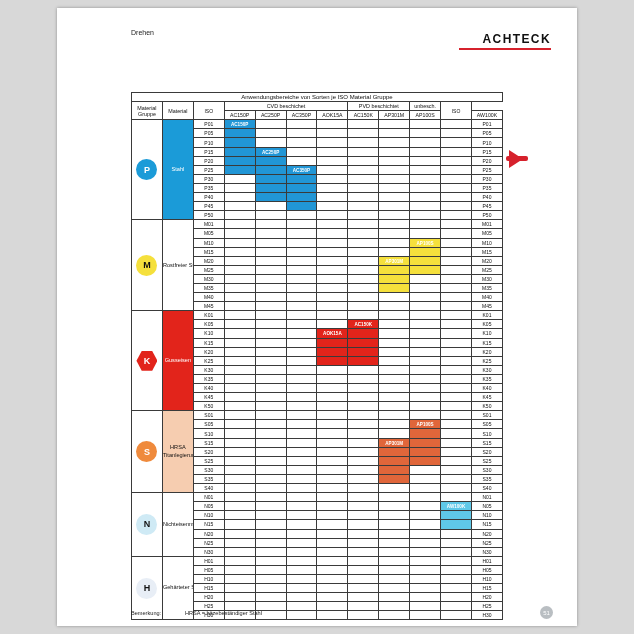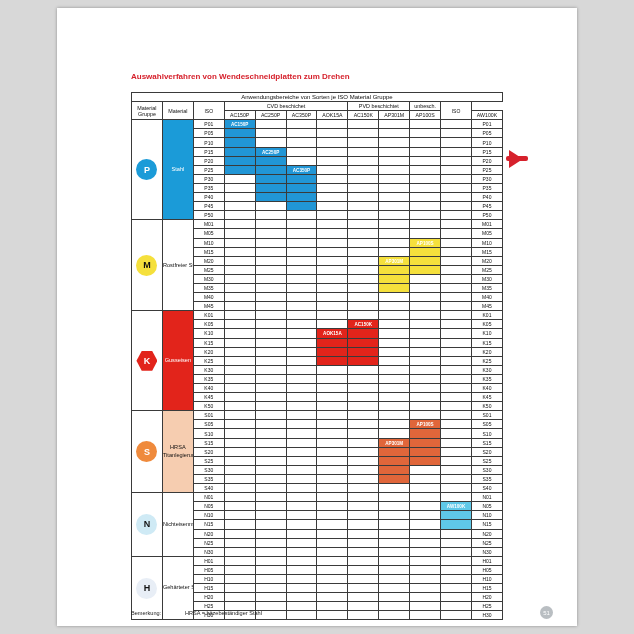--- a/index.html
+++ b/index.html
@@ -160,22 +160,26 @@
     display: flex;
     align-items: center;
     justify-content: center;
   }
 </style>
 </head>
 <body>
 
 <div class="page">
 
-
-  <div class="page-title">Auswahlverfahren von Wendeschneidplatten zum Drehen</div>
+  <div class="header">
+    <div class="header-left">Drehen</div>
+    <div class="logo">ACHTECK</div>
+    <div class="logo-rule"></div>
+  </div>
+
 
   <div class="table-wrap">
     <table class="grid" id="main-table">
         <tbody>
           <tr>
             <td class="hdr-main" colspan="12">Anwendungsbereiche von Sorten je ISO Material Gruppe</td>
           </tr>
           <tr>
             <td class="hdr-sub matgrp-col" rowspan="2">Material<br>Gruppe</td>
             <td class="hdr-sub mat-col" rowspan="2">Material</td>

